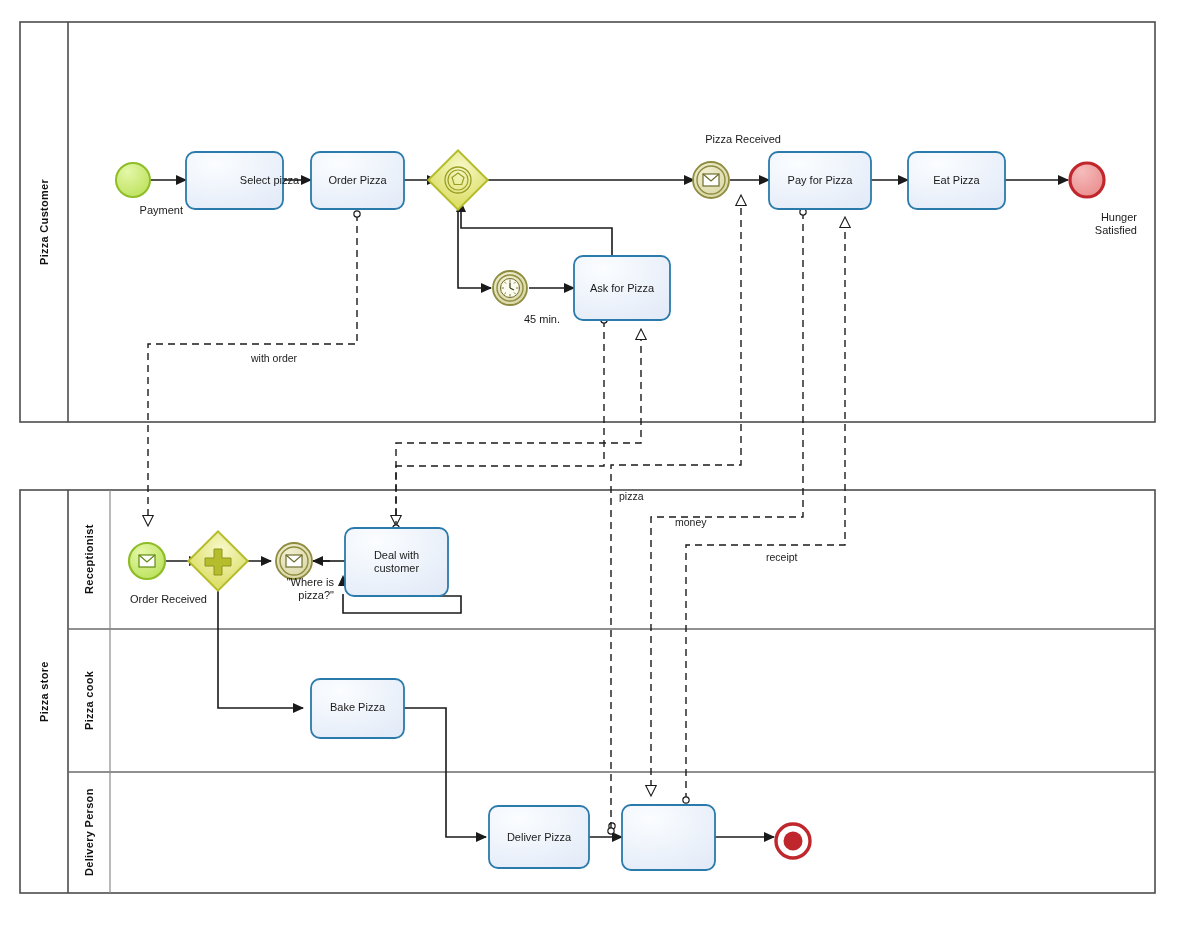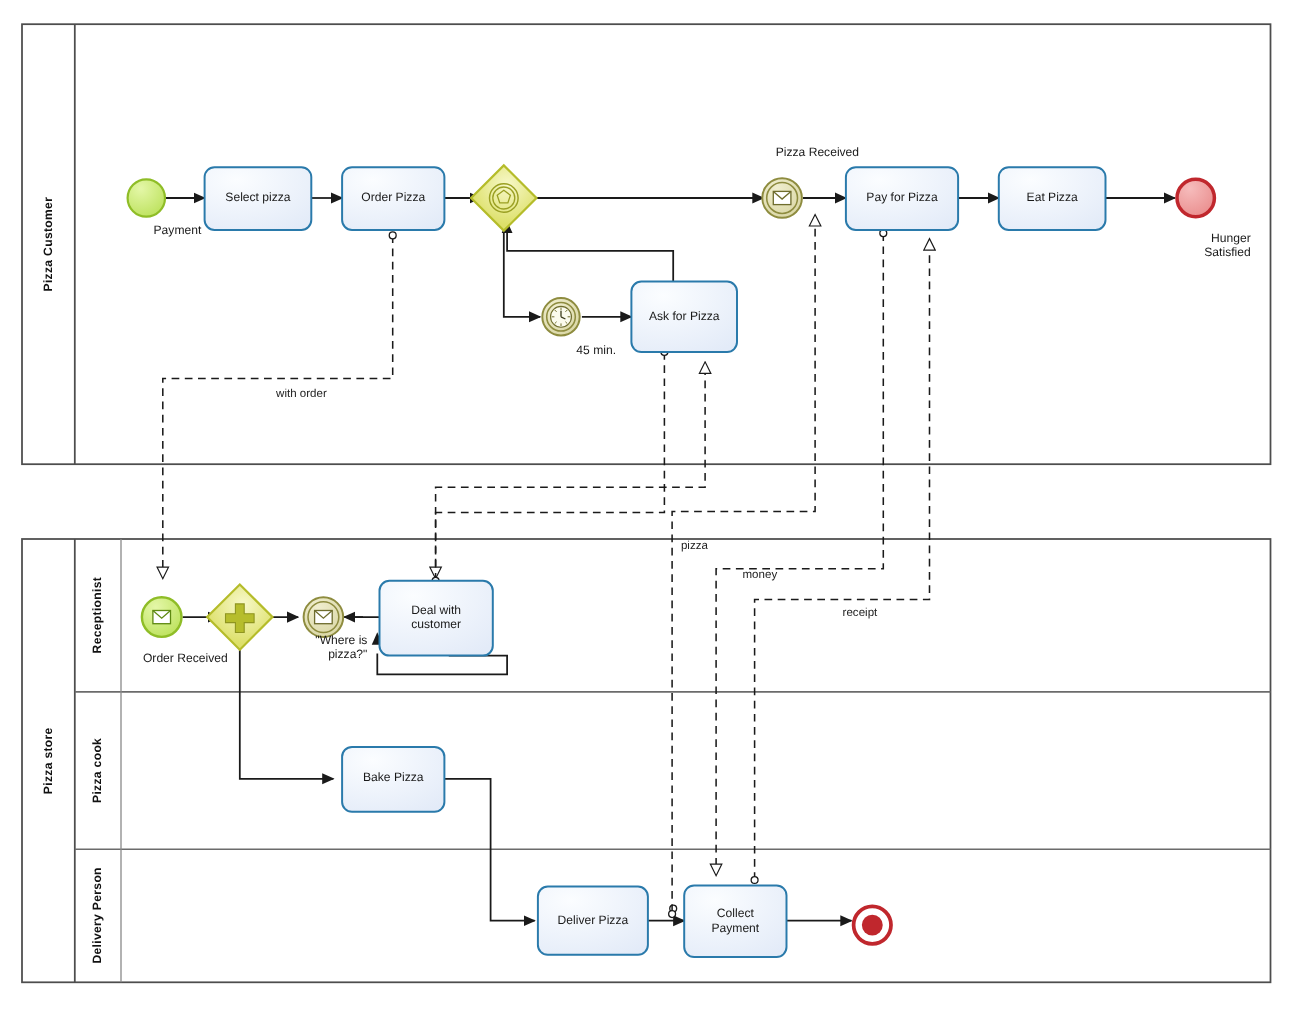--- a/index.html
+++ b/index.html
@@ -194,31 +194,29 @@
   </svg>
 
   <div class="pool-title" style="left:20px;top:22px;width:48px;height:400px;">Pizza Customer</div>
 
   <div class="pool-title" style="left:20px;top:490px;width:48px;height:403px;">Pizza store</div>
 
   <div class="pool-title" style="left:68px;top:490px;width:42px;height:139px;">Receptionist</div>
   <div class="pool-title" style="left:68px;top:629px;width:42px;height:143px;">Pizza cook</div>
   <div class="pool-title" style="left:68px;top:772px;width:42px;height:121px;">Delivery Person</div>
 
-  <div class="task-label" style="left:186px;top:152px;width:97px;height:57px;">Select pizza</div>
+  <div class="task-label" style="left:186px;top:152px;width:97px;height:57px;padding-left:35px;">Select pizza</div>
   <div class="task-label" style="left:311px;top:152px;width:93px;height:57px;">Order Pizza</div>
   <div class="task-label" style="left:574px;top:256px;width:96px;height:64px;">Ask for Pizza</div>
   <div class="task-label" style="left:769px;top:152px;width:102px;height:57px;">Pay for Pizza</div>
   <div class="task-label" style="left:908px;top:152px;width:97px;height:57px;">Eat Pizza</div>
   <div class="task-label" style="left:345px;top:528px;width:103px;height:68px;">Deal with
 customer</div>
   <div class="task-label" style="left:311px;top:679px;width:93px;height:56px;">Bake Pizza</div>
   <div class="task-label" style="left:489px;top:806px;width:100px;height:62px;">Deliver Pizza</div>
-  <div class="task-label" style="left:622px;top:805px;width:93px;height:65px;">Collect
-Payment</div>
 
   <div class="lbl" style="left:83px;top:204px;width:100px;">Payment</div>
   <div class="lbl" style="left:641px;top:133px;width:140px;">Pizza Received</div>
   <div class="lbl" style="left:460px;top:313px;width:100px;">45 min.</div>
   <div class="lbl" style="left:1037px;top:211px;width:100px;">Hunger
 Satisfied</div>
   <div class="lbl" style="left:87px;top:593px;width:120px;">Order Received</div>
   <div class="lbl" style="left:254px;top:576px;width:80px;">"Where is
 pizza?"</div>
 

